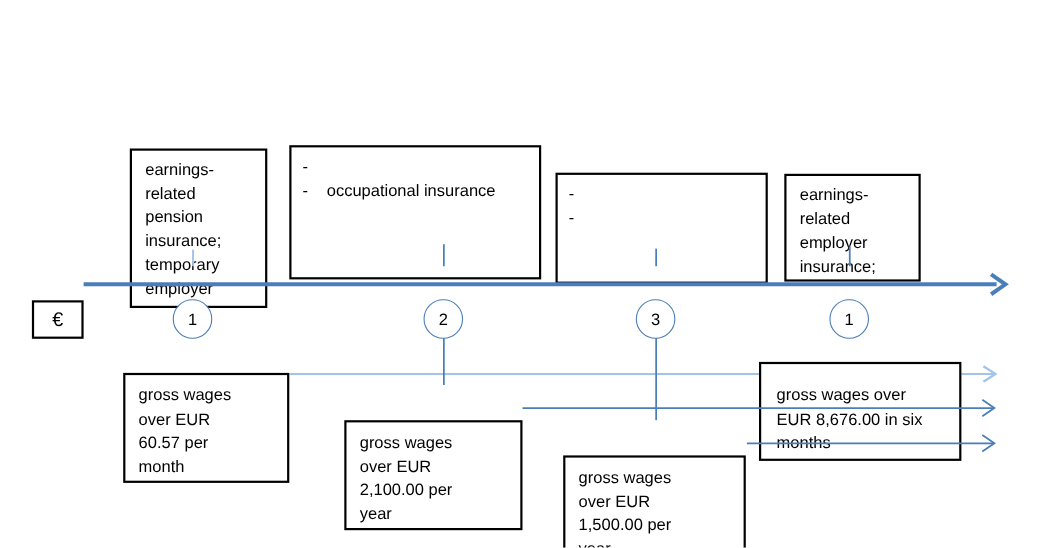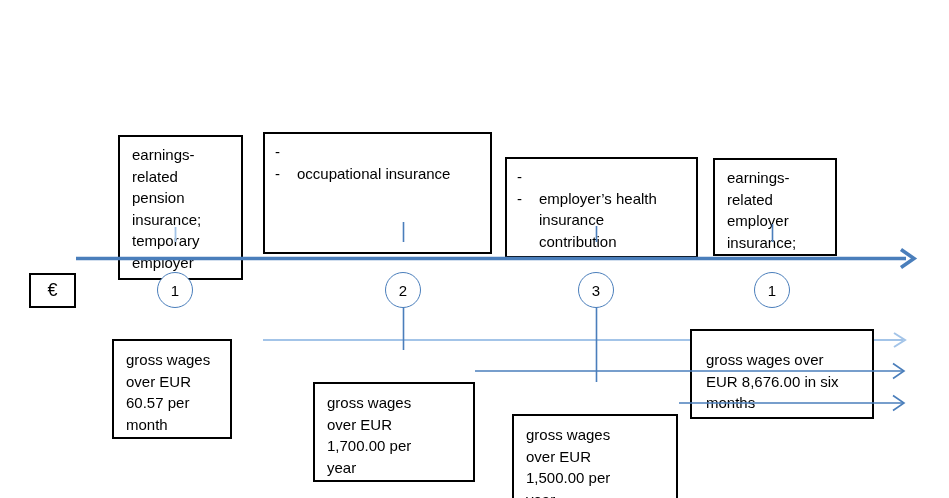--- a/index.html
+++ b/index.html
@@ -71,35 +71,34 @@
     </div>
   </div>
 
   <div class="abs box z-box" style="left:505px;top:125px;width:193px;height:101px;padding:7px 27px 0 10px;">
     <div class="list">
       <div class="li">
         <span class="dash">-</span>
       </div>
       <div class="li">
         <span class="dash">-</span>
-        <span>employer’s health insurance contribution</span>
       </div>
     </div>
   </div>
 
   <div class="abs box z-box" style="left:713px;top:126px;width:124px;height:98px;padding:7px 4px 0 12px;">
     <span class="txt" style="max-width:102px;">earnings-related employer insurance;</span>
   </div>
 
-  <div class="abs box z-box" style="left:112px;top:307px;width:120px;height:100px;padding:8px 4px 16px 12px;">
+  <div class="abs box z-box" style="left:112px;top:307px;width:151px;height:100px;padding:8px 4px 16px 12px;">
     <span class="txt" style="max-width:100px;">gross wages over EUR 60.57 per month</span>
   </div>
 
   <div class="abs box z-box" style="left:313px;top:350px;width:162px;height:100px;padding:8px 4px 0 12px;">
-    <span class="txt" style="max-width:102px;">gross wages over EUR 1,700.00 per year</span>
+    <span class="txt" style="max-width:102px;">gross wages over EUR 2,100.00 per year</span>
   </div>
 
   <div class="abs box z-box" style="left:512px;top:382px;width:166px;height:100px;padding:8px 16px 0 12px;">
     <span class="txt" style="max-width:102px;">gross wages over EUR 1,500.00 per year</span>
   </div>
 
   <div class="abs box z-box" style="left:690px;top:297px;width:184px;height:90px;padding:18px 4px 0 14px;">
     <span class="txt" style="max-width:146px;">gross wages over EUR 8,676.00 in six months</span>
   </div>
 

